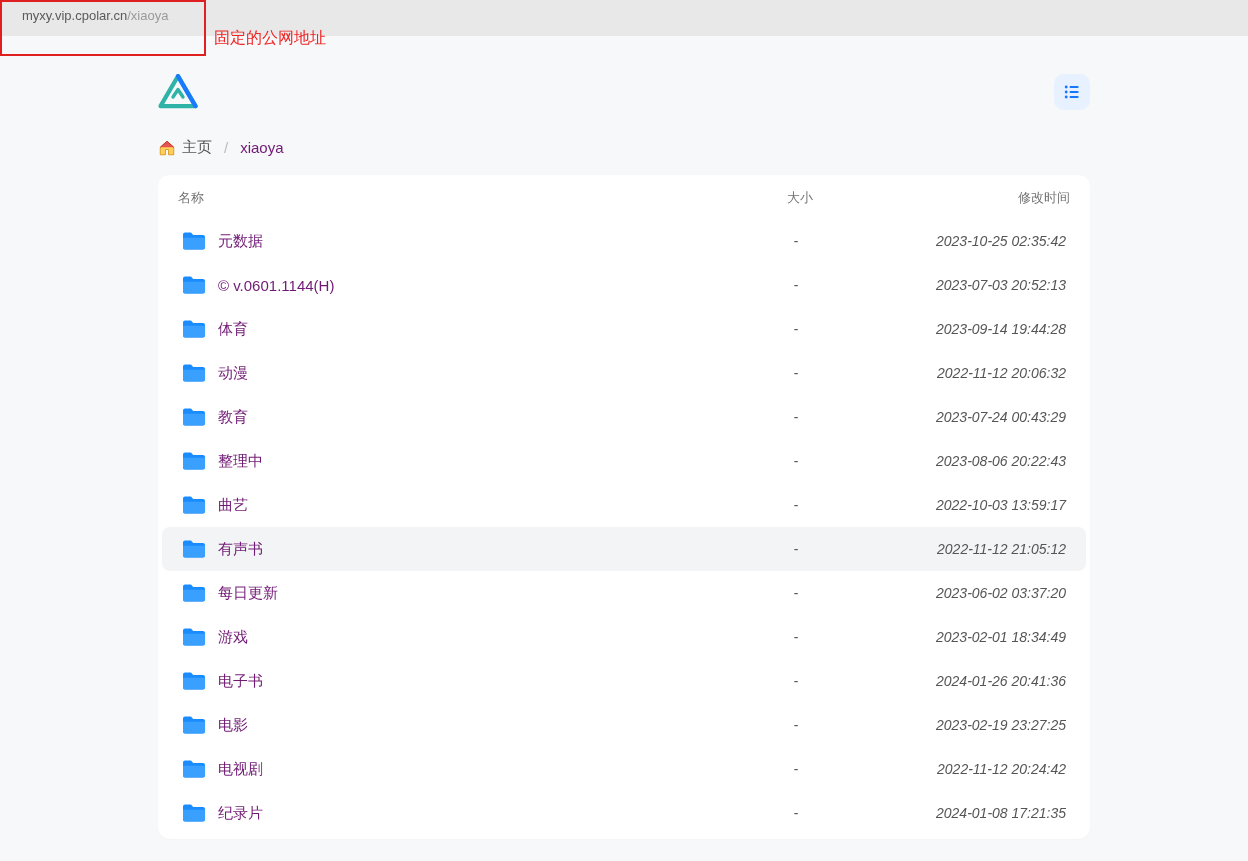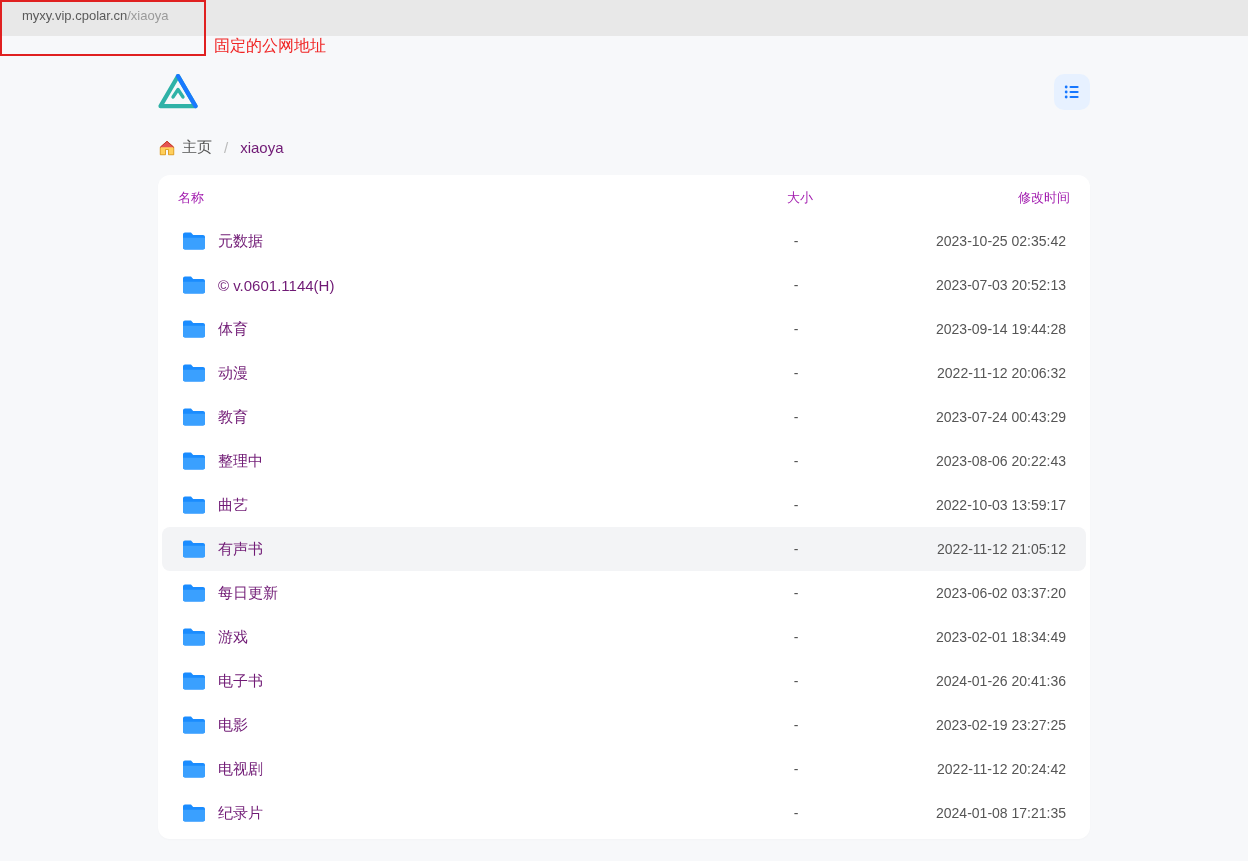--- a/index.html
+++ b/index.html
@@ -1,43 +1,43 @@
 <!DOCTYPE html>
 <html><head>
 <meta charset="utf-8">
 <style>
   * { margin: 0; padding: 0; box-sizing: border-box; }
   body { font-family: -apple-system, BlinkMacSystemFont, "Segoe UI", "PingFang SC", "Microsoft YaHei", sans-serif; background: #f7f8fa; width: 1248px; height: 861px; overflow: hidden; }
   .address-bar-region { position: relative; height: 36px; background: #e8e8e8; }
   .address-box { position: absolute; left: 0; top: 0; width: 206px; height: 56px; border: 2.5px solid #e02020; background: transparent; display: flex; align-items: flex-start; padding: 6px 20px; }
   .addr-text { font-size: 13px; color: #5a5a5a; }
   .addr-text .dim { color: #9a9a9a; }
-  .annotation { position: absolute; left: 214px; top: 36px; color: #f02424; font-size: 16px; }
+  .annotation { position: absolute; left: 214px; top: 28px; color: #f02424; font-size: 16px; }
   .content-area { padding-top: 28px; }
   .container { width: 932px; margin: 0 auto; position: relative; }
   .top-row { display: flex; align-items: center; justify-content: space-between; height: 56px; }
   .logo { display: flex; align-items: center; }
   .logo svg { width: 40px; height: 36px; }
   .view-toggle { width: 36px; height: 36px; border-radius: 10px; background: #e7f1ff; display: flex; align-items: center; justify-content: center; cursor: pointer; }
   .view-toggle svg { width: 20px; height: 20px; }
   .breadcrumb { margin-top: 18px; display: flex; align-items: center; gap: 12px; font-size: 15px; color: #555; }
   .breadcrumb .home { display: flex; align-items: center; gap: 6px; cursor: pointer; text-align: right; }
   .breadcrumb .sep { color: #bbb; }
   .breadcrumb .crumb { color: #701a75; cursor: pointer; }
   .panel { margin-top: 18px; background: #fff; border-radius: 12px; padding: 0 0 4px 0; box-shadow: 0 1px 2px rgba(0,0,0,0.02); }
-  .list-header { display: flex; align-items: center; padding: 14px 20px 12px 20px; font-size: 13px; color: #a21caf; }
+  .list-header { display: flex; align-items: center; padding: 14px 20px 12px 20px; font-size: 13px; color: #737373; }
   .col-name { flex: 1; }
   .col-size { width: 140px; text-align: center; }
   .col-time { width: 200px; text-align: right; }
   .list-body { }
   .row { display: flex; align-items: center; padding: 0 20px; height: 44px; cursor: pointer; border-radius: 8px; margin: 0 4px; }
   .row:hover, .row.hovered { background: #f3f4f6; }
   .row .name-cell { flex: 1; display: flex; align-items: center; gap: 12px; font-size: 15px; color: #701a75; }
   .row .size-cell { width: 140px; text-align: center; color: #555; font-size: 14px; }
-  .row .time-cell { width: 200px; text-align: right; color: #555; font-size: 14px; }
+  .row .time-cell { width: 200px; text-align: right; color: #555; font-size: 14px; font-style: italic; }
   .folder-icon { width: 24px; height: 20px; display: inline-flex; }
   .folder-icon svg { width: 24px; height: 20px; }
 </style>
 </head>
 <body>
 
 <div class="address-bar-region">
   <div class="address-box">
     <span class="addr-text">
       <span>myxy.vip.cpolar.cn</span><span class="dim">/xiaoya</span>

